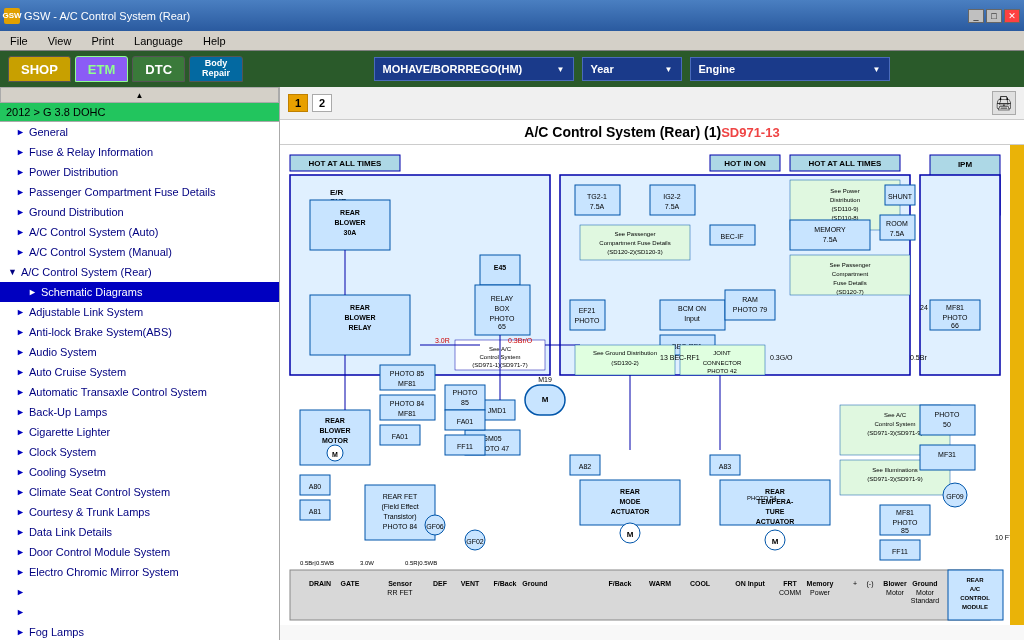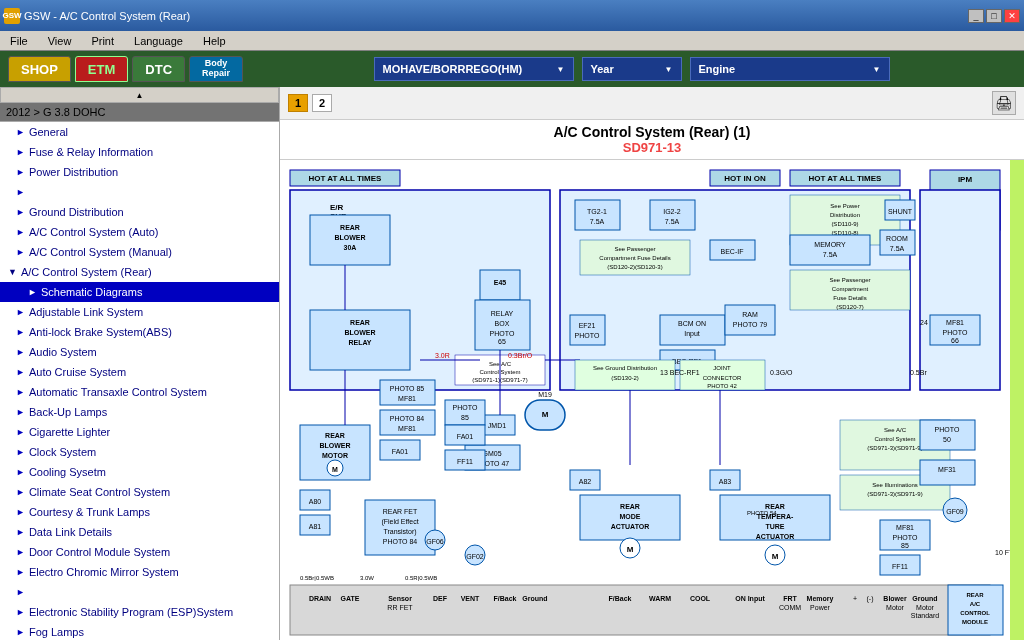--- a/index.html
+++ b/index.html
@@ -53,21 +53,21 @@
       height: 26px;
       padding: 0 12px;
       border: 1px solid #555;
       cursor: pointer;
       font-size: 13px;
       font-weight: bold;
       color: white;
       display: flex; align-items: center; justify-content: center;
     }
     .tab-shop { background: #c8a000; border-radius: 3px 3px 0 0; }
-    .tab-etm { background: #b91c1c; border-radius: 3px 3px 0 0; color: #90ff90; border: 1px solid #90ff90; }
+    .tab-etm { background: #8b5cf6; border-radius: 3px 3px 0 0; color: #90ff90; border: 1px solid #90ff90; }
     .tab-dtc { background: #3a7a3a; border-radius: 3px 3px 0 0; }
     .tab-body { background: #0369a1; border-radius: 3px 3px 0 0; font-size: 10px; }
 
     .dropdown-selector {
       height: 24px;
       background: #1a3a8a;
       border: 1px solid #4a6abb;
       color: white;
       padding: 0 8px;
       font-size: 11px;
@@ -88,21 +88,21 @@
 
     
     #sidebar {
       width: 280px;
       background: white;
       border-right: 1px solid #aaa;
       overflow-y: auto;
       flex-shrink: 0;
     }
     .sidebar-header {
-      background: #737373;
+      background: #22c55e;
       padding: 3px 6px;
       font-size: 11px;
       border-bottom: 1px solid #aaa;
       display: flex; gap: 4px;
     }
     .sidebar-item {
       padding: 2px 6px 2px 16px;
       font-size: 11px;
       color: #000080;
       cursor: pointer;
@@ -154,31 +154,30 @@
       border: 1px solid #aaa;
       color: #000;
     }
     .diagram-title-bar {
       display: flex;
       justify-content: center;
       align-items: center;
       padding: 4px 8px;
       background: white;
       border-bottom: 1px solid #ccc;
-      flex-direction: column;
     }
     .diagram-title { font-size: 14px; font-weight: bold; color: #000; }
     .diagram-code { font-size: 13px; font-weight: bold; color: #ef4444; }
 
     
     #schematic-container {
       width: 100%;
       overflow: auto;
       position: relative;
-      background: #bef264;
+      background: #eab308;
     }
 
     
     .print-icon {
       position: absolute;
       right: 8px;
       top: 4px;
       width: 24px; height: 24px;
       background: #e0e0e0;
       border: 1px solid #aaa;
@@ -265,20 +264,21 @@
     <div class="sidebar-item">
       <span class="item-arrow">►</span>
       <span>Fuse &amp; Relay Information</span>
     </div>
     <div class="sidebar-item">
       <span class="item-arrow">►</span>
       <span>Power Distribution</span>
     </div>
     <div class="sidebar-item">
       <span class="item-arrow">►</span>
+      <span>Passenger Compartment Fuse Details</span>
     </div>
     <div class="sidebar-item">
       <span class="item-arrow">►</span>
       <span>Ground Distribution</span>
     </div>
     <div class="sidebar-item">
       <span class="item-arrow">►</span>
       <span>A/C Control System (Auto)</span>
     </div>
     <div class="sidebar-item">
@@ -347,21 +347,20 @@
     </div>
     <div class="sidebar-item">
       <span class="item-arrow">►</span>
       <span>Electro Chromic Mirror System</span>
     </div>
     <div class="sidebar-item">
       <span class="item-arrow">►</span>
     </div>
     <div class="sidebar-item">
       <span class="item-arrow">►</span>
-      <span>Electronic Stability Program (ESP)System</span>
     </div>
     <div class="sidebar-item">
       <span class="item-arrow">►</span>
       <span>Fog Lamps</span>
     </div>
     <div class="sidebar-item">
       <span class="item-arrow">►</span>
       <span>Front Area Module (FAM)</span>
     </div>
 

